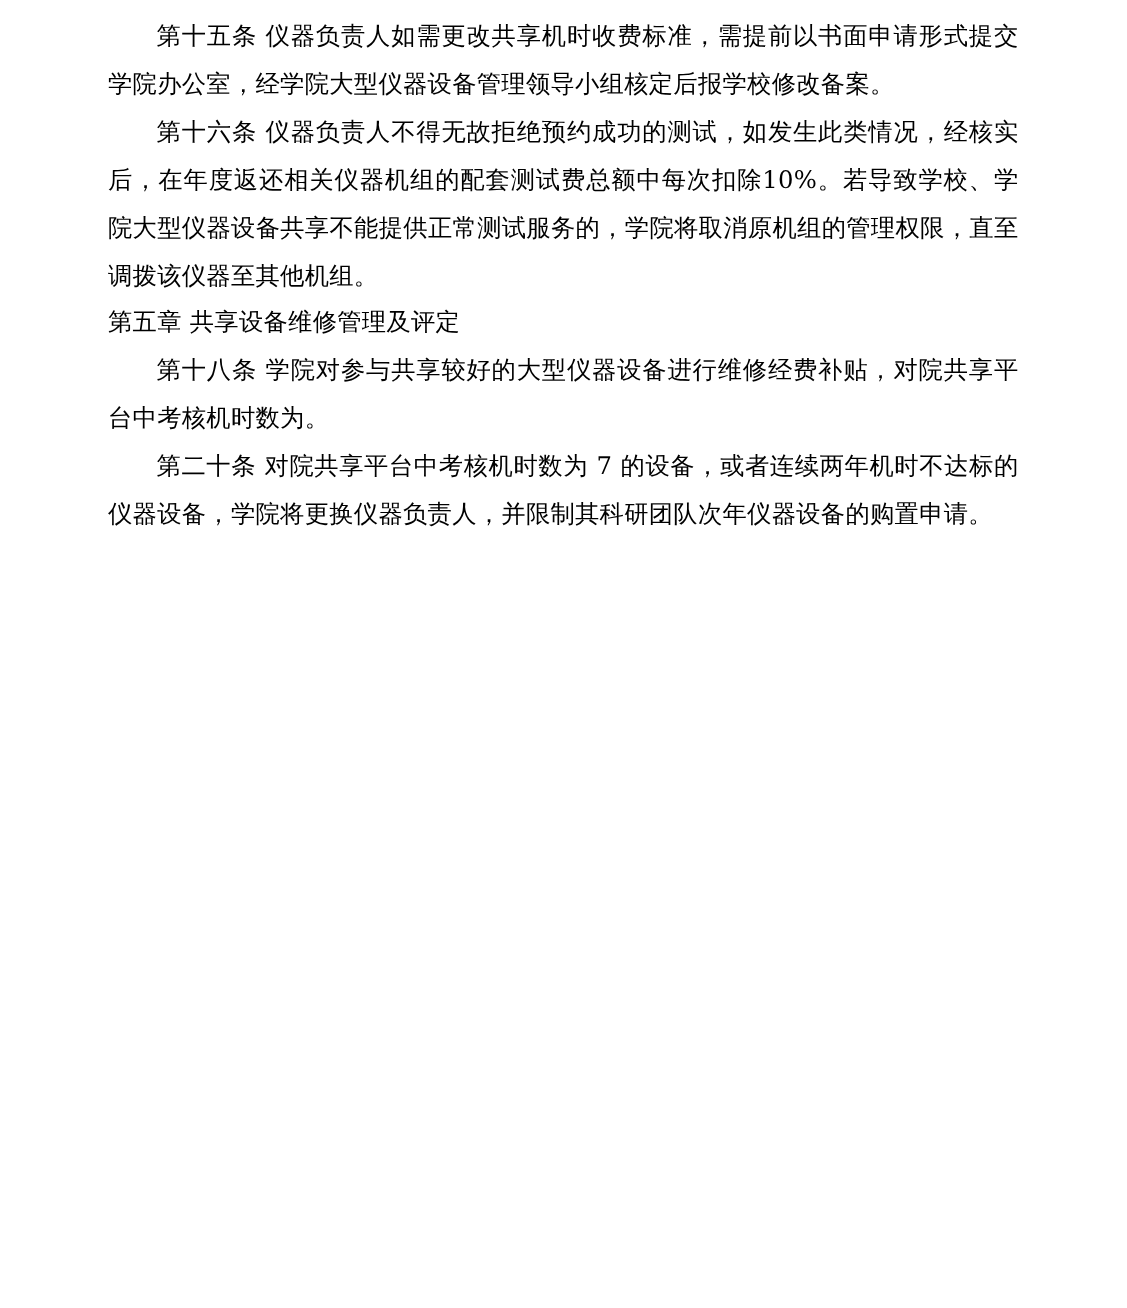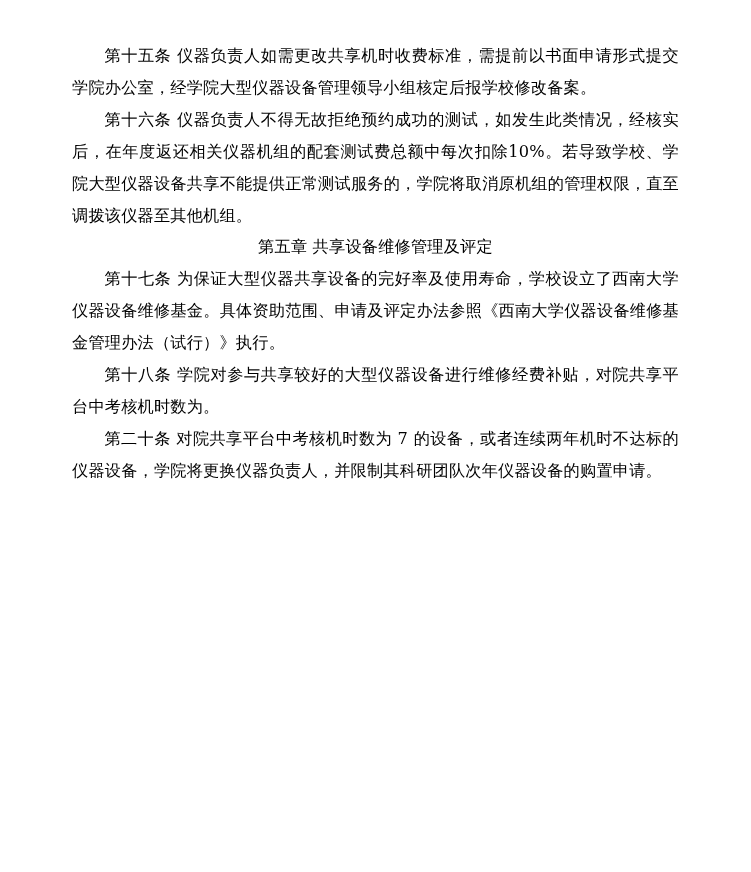--- a/index.html
+++ b/index.html
@@ -13,52 +13,50 @@
     font-family: "DejaVu Serif", "Liberation Serif", serif;
     color: #000000;
     overflow: hidden;
   }
   .page {
     width: 751px;
     height: 675px;
     box-sizing: border-box;
     padding: 8px 72px 0 72px;
     position: relative;
-    margin-top: 32px;
   }
   .para {
     font-size: 16.2px;
     line-height: 1.97;
     text-align: justify;
     text-justify: inter-ideograph;
     text-indent: 2em;
     margin: 0;
     letter-spacing: 0.2px;
     word-break: break-all;
   }
   .heading {
     font-size: 16.2px;
     line-height: 1.97;
-    text-align: center;
+    text-align: left;
     text-indent: 0;
     margin: 0;
     letter-spacing: 0.2px;
   }
 </style>
 </head>
 <body>
 
 <div class="page">
 
   <p class="para">第十五条  仪器负责人如需更改共享机时收费标准，需提前以书面申请形式提交学院办公室，经学院大型仪器设备管理领导小组核定后报学校修改备案。</p>
 
   <p class="para">第十六条  仪器负责人不得无故拒绝预约成功的测试，如发生此类情况，经核实后，在年度返还相关仪器机组的配套测试费总额中每次扣除10%。若导致学校、学院大型仪器设备共享不能提供正常测试服务的，学院将取消原机组的管理权限，直至调拨该仪器至其他机组。</p>
 
   <p class="heading">第五章    共享设备维修管理及评定</p>
 
-  <p class="para">第十七条  为保证大型仪器共享设备的完好率及使用寿命，学校设立了西南大学仪器设备维修基金。具体资助范围、申请及评定办法参照《西南大学仪器设备维修基金管理办法（试行）》执行。</p>
 
   <p class="para">第十八条  学院对参与共享较好的大型仪器设备进行维修经费补贴，对院共享平台中考核机时数为。</p>
 
 
   <p class="para">第二十条  对院共享平台中考核机时数为 7 的设备，或者连续两年机时不达标的仪器设备，学院将更换仪器负责人，并限制其科研团队次年仪器设备的购置申请。</p>
 
 </div>
 
 </body></html>

